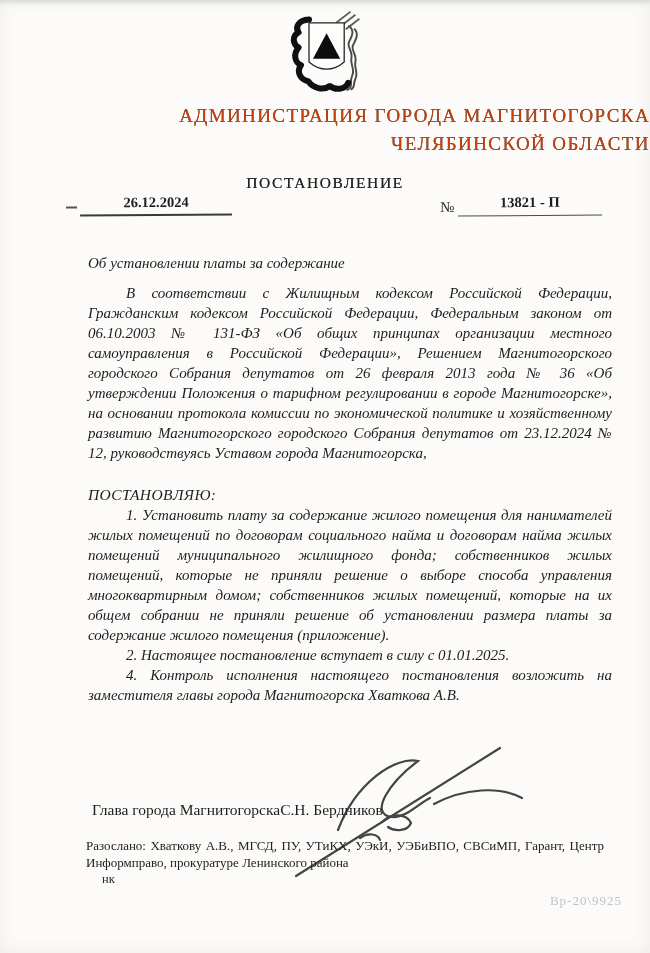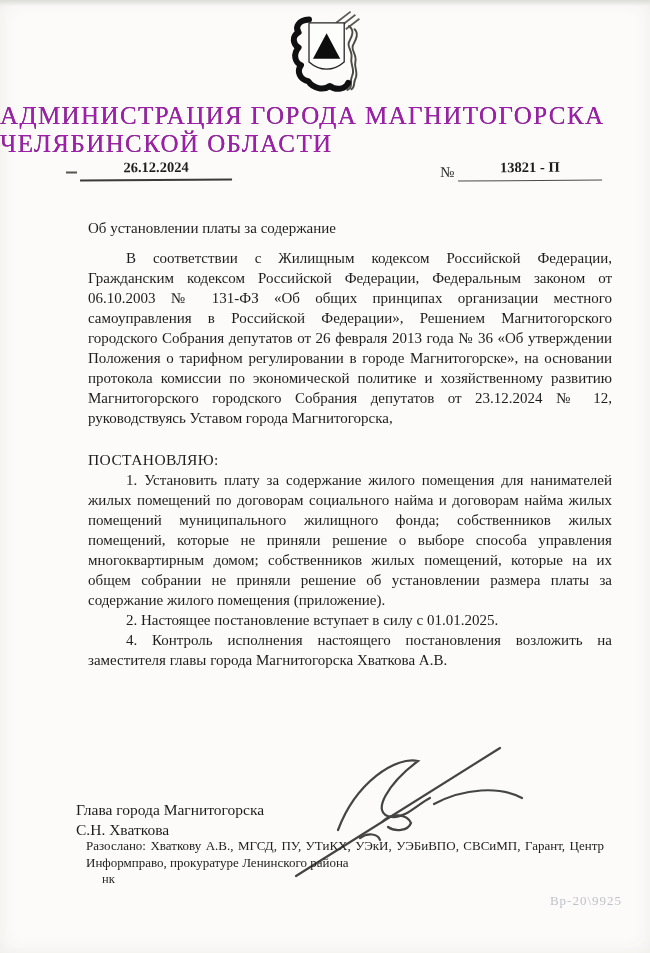--- a/index.html
+++ b/index.html
@@ -15,22 +15,22 @@
   }
   .page::before{
     content:"";position:absolute;left:0;top:0;right:0;height:6px;
     background:linear-gradient(#dcdcd9,rgba(220,220,217,0));
     pointer-events:none;
   }
   
   .emblem{display:block;margin:10px auto 0 auto;width:80px;height:88px;}
   
   .org-line{
-    text-align:left;font-size:25px;line-height:28px;
-    letter-spacing:1.4px;font-weight:400;color:#a21caf;
+    text-align:right;font-size:19px;line-height:28px;
+    letter-spacing:1.4px;font-weight:400;color:#c2410c;
     text-shadow:0 0 0.5px #444;
   }
   .org-line.first{margin-top:4px;}
   .doc-type{
     text-align:center;font-size:15.5px;line-height:20px;
     letter-spacing:1.6px;margin-top:15px;color:#222;
     text-shadow:0 0 0.4px #444;
   }
   
   .dn-row{position:relative;height:36px;margin-top:0;}
@@ -49,33 +49,33 @@
     display:flex;align-items:flex-end;
     font-size:15px;line-height:18px;
   }
   .num-sign{padding-right:4px;color:#2a2a2a;}
   .num-value{
     flex:1;text-align:center;font-weight:bold;font-size:14.5px;
     border-bottom:1.5px solid #4a4a46;padding-bottom:4px;
     transform:rotate(-0.4deg);
   }
   
-  .body-col{margin:0 38px 0 88px;}
+  .body-col{margin:0 38px 0 88px;font-style:italic;}
   .subject{margin-top:24px;width:345px;font-size:15px;line-height:21px;}
   .preamble{
     margin:9px 0 0 0;text-align:justify;text-indent:38px;
     font-size:15px;line-height:20px;
   }
   .resolve-heading{margin-top:22px;font-size:15.5px;line-height:20px;letter-spacing:0.4px;}
   .item{margin:0;text-align:justify;text-indent:38px;font-size:15px;line-height:20px;}
   
   .sig-row{
-    position:absolute;left:76px;right:38px;top:800px;
+    position:absolute;left:92px;right:38px;top:800px;
     display:flex;justify-content:flex-start;
-    font-size:15.5px;line-height:20px;flex-direction:column;
+    font-size:15.5px;line-height:20px;
   }
   .sig-scribble{position:absolute;left:268px;top:742px;width:286px;height:142px;}
   
   .distribution{
     position:absolute;left:86px;right:46px;top:838px;
     font-size:13px;line-height:16.5px;text-align:justify;color:#222;
   }
   .clerk{position:absolute;left:102px;top:872px;font-size:12.5px;color:#2a2a2a;}
   .stamp{
     position:absolute;right:28px;top:893px;
@@ -104,20 +104,21 @@
     <path d="M30,12 C17,13 12,21 17,28 C8,33 10,43 17,47 C10,55 12,65 20,69 C14,77 19,87 29,89 C35,98 48,101 56,95 C64,101 76,99 79,91" fill="none" stroke="#101010" stroke-width="7.5" stroke-linejoin="round" stroke-linecap="round"></path>
 
     <path d="M30,16 L74,16 L74,65 C60,77 44,77 30,65 Z" fill="#fdfdfc" stroke="#232323" stroke-width="1.6"></path>
 
     <path d="M52,29 L69,61 L35,61 Z" fill="#0d0d0d"></path>
   </svg>
 
   <div class="org-line first">АДМИНИСТРАЦИЯ ГОРОДА МАГНИТОГОРСКА</div>
   <div class="org-line">ЧЕЛЯБИНСКОЙ ОБЛАСТИ</div>
 
+  <div class="doc-type">ПОСТАНОВЛЕНИЕ</div>
 
   <div class="dn-row">
     <div class="date-field">26.12.2024</div>
     <div class="num-field">
       <span class="num-sign">№</span>
       <span class="num-value">13821 - П</span>
     </div>
   </div>
 
   <div class="body-col">
@@ -130,21 +131,21 @@
 
     <div class="resolve-heading">ПОСТАНОВЛЯЮ:</div>
 
     <p class="item">1. Установить плату за содержание жилого помещения для нанимателей жилых помещений по договорам социального найма и договорам найма жилых помещений муниципального жилищного фонда; собственников жилых помещений, которые не приняли решение о выборе способа управления многоквартирным домом; собственников жилых помещений, которые на их общем собрании не приняли решение об установлении размера платы за содержание жилого помещения (приложение).</p>
     <p class="item">2. Настоящее постановление вступает в силу с 01.01.2025.</p>
     <p class="item">4. Контроль исполнения настоящего постановления возложить на заместителя главы города Магнитогорска Хваткова А.В.</p>
   </div>
 
   <div class="sig-row">
     <span>Глава города Магнитогорска</span>
-    <span>С.Н. Хваткова</span>
+    <span>С.Н. Бердников</span>
   </div>
 
   <svg class="sig-scribble" viewBox="0 0 286 142">
     <g stroke="#2b2b2b" stroke-width="2.2" fill="none" stroke-linecap="round" opacity="0.88">
       <path d="M70,88 C88,40 128,14 150,19 C122,40 100,72 124,75 C138,76 150,62 162,56"></path>
       <path d="M232,6 L28,134"></path>
       <path d="M166,62 C196,46 232,44 254,56"></path>
       <path d="M114,80 C124,70 139,72 143,81 C140,89 127,90 120,85"></path>
       <path d="M92,96 C100,90 110,92 112,98"></path>
     </g>

